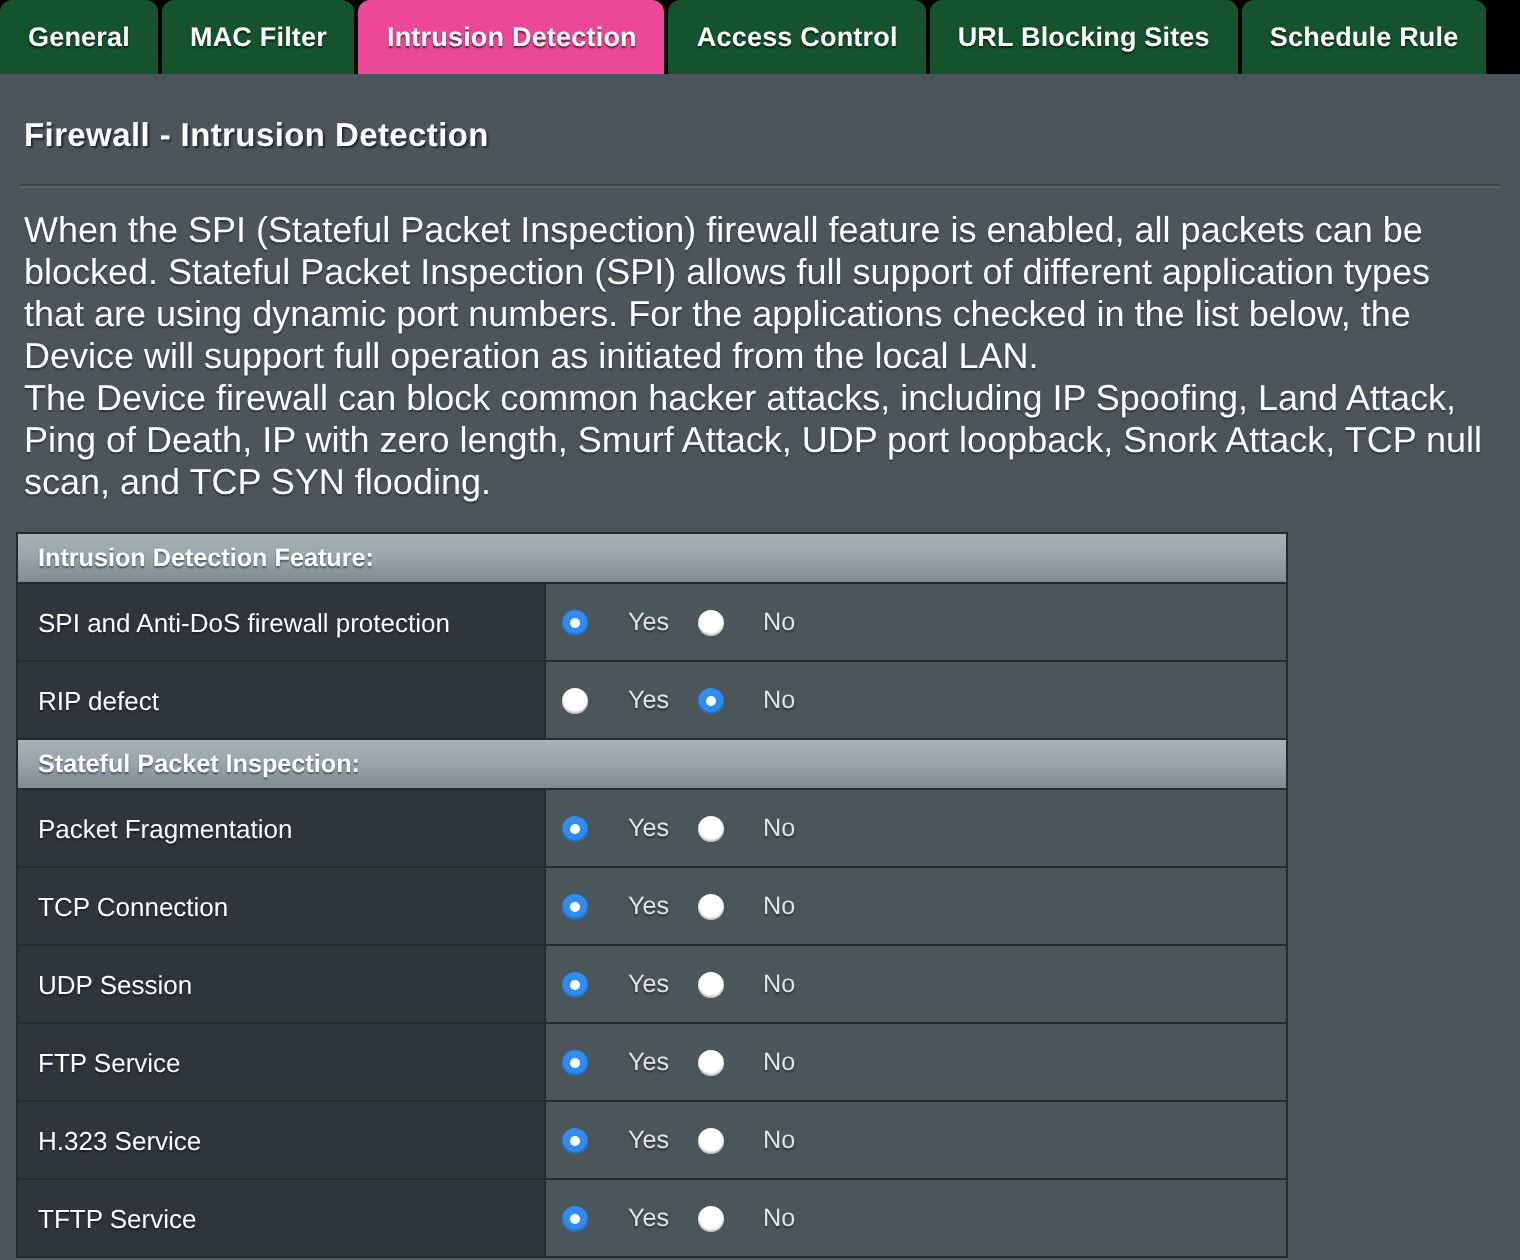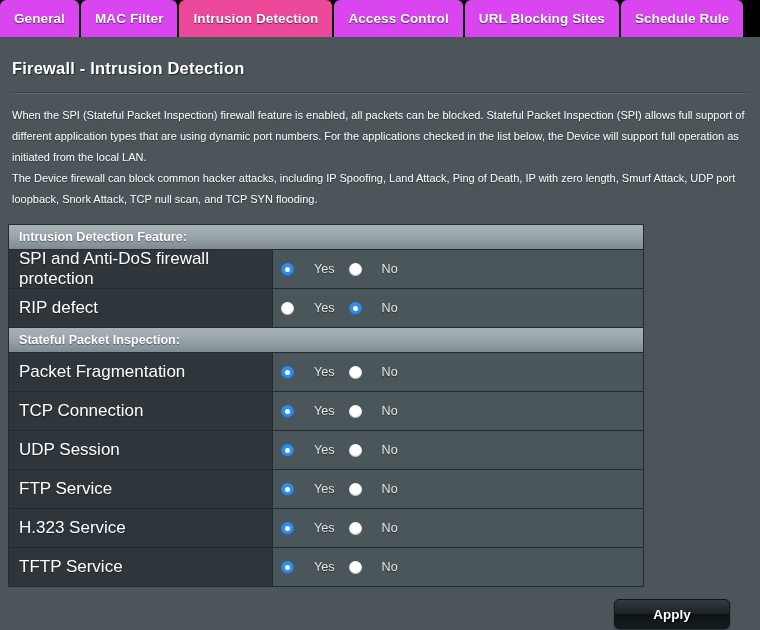--- a/index.html
+++ b/index.html
@@ -22,21 +22,21 @@
   .tabbar {
     height: 37px;
     background: #000000;
     display: flex;
     align-items: flex-end;
     padding-left: 0px;
     position: relative;
   }
   .tab {
     height: 37px;
-    background: #d946ef;
+    background: #14532d;
     color: #ffffff;
     font-size: 13.5px;
     font-weight: bold;
     line-height: 37px;
     padding: 0 14px;
     border-radius: 6px 6px 0 0;
     margin-right: 2px;
     white-space: nowrap;
     cursor: pointer;
     text-shadow: 0 1px 1px rgba(0,0,0,.6);
@@ -62,21 +62,21 @@
 
   .title-rule {
     height: 1px;
     background: #3c4548;
     margin: 14px 2px 0 2px;
     box-shadow: 0 1px 0 #5b6569;
   }
 
   .desc {
     padding: 12px 2px 0 4px;
-    font-size: 11px;
+    font-size: 18px;
     line-height: 21px;
     color: #ffffff;
     text-shadow: 0 1px 1px rgba(0,0,0,.4);
   }
   .desc p { margin: 0; }
 
   
   .table {
     margin: 14px 0 0 0;
     width: 636px;
@@ -99,21 +99,21 @@
   .row {
     display: flex;
     height: 39px;
     border-bottom: 1px solid #222b2e;
   }
 
   .cell-label {
     width: 264px;
     flex: 0 0 264px;
     background: #2f363b;
-    font-size: 17px;
+    font-size: 13px;
     color: #ffffff;
     display: flex;
     align-items: center;
     padding-left: 10px;
     border-right: 1px solid #222b2e;
     text-shadow: 0 1px 1px rgba(0,0,0,.45);
   }
 
   .cell-value {
     flex: 1 1 auto;

